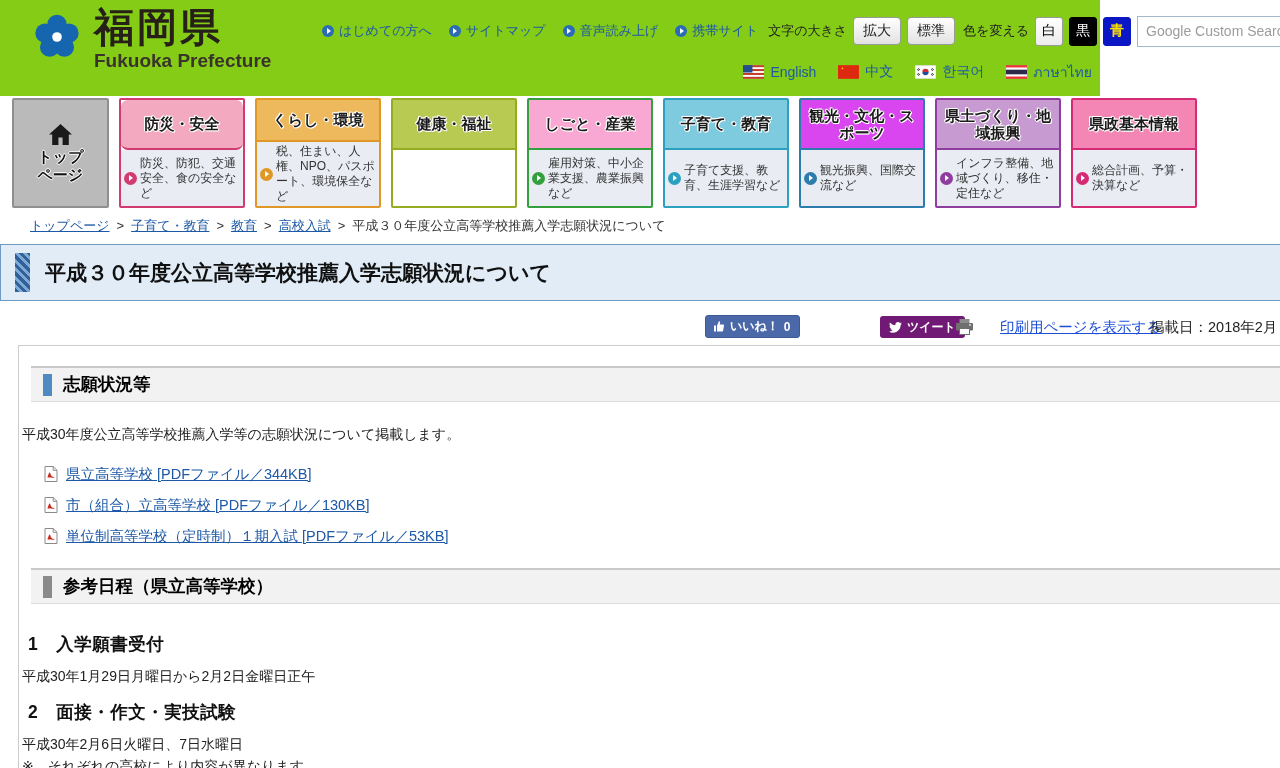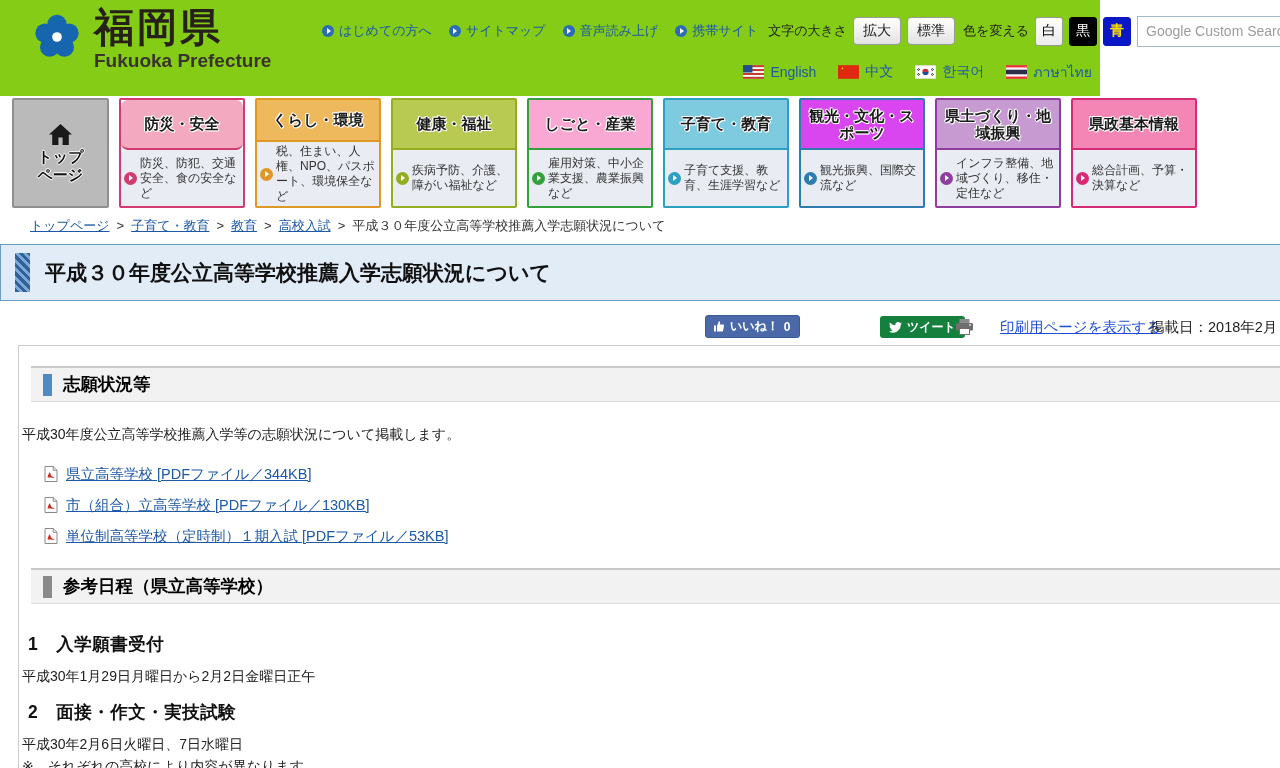--- a/index.html
+++ b/index.html
@@ -72,21 +72,21 @@
     background:#e1ecf6; border:1px solid #6d9bc3; }
   #title-accent-bar { position:absolute; left:14px; top:8px; width:15px; height:39px;
     background:repeating-linear-gradient(45deg,#2f629b 0 3px,#7fa9d2 3px 6px); }
   #page-title { position:absolute; left:44px; top:14px; font-size:21px; font-weight:bold; color:#111; margin:0; }
 
   
   #social-row { position:absolute; top:312px; left:0; width:1168px; height:32px; }
   #like-button { position:absolute; left:705px; top:3px; height:23px; background:#4b69a8; border:1px solid #3b5a97;
     border-radius:3px; color:#fff; font-size:12px; font-weight:bold; display:flex; align-items:center; gap:5px;
     padding:0 8px; cursor:pointer; }
-  #tweet-button { position:absolute; left:880px; top:4px; height:22px; background:#15803d; border:none;
+  #tweet-button { position:absolute; left:880px; top:4px; height:22px; background:#701a75; border:none;
     border-radius:3px; color:#fff; font-size:12px; font-weight:bold; display:flex; align-items:center; gap:5px;
     padding:0 9px; cursor:pointer; }
   #printer-icon { position:absolute; left:956px; top:7px; line-height:0; cursor:pointer; }
   #print-link { position:absolute; left:1000px; top:6px; font-size:14.5px; color:#1d4ed8; cursor:pointer; white-space:nowrap; }
   #posted-date { position:absolute; left:1150px; top:6px; font-size:14.5px; color:#222; white-space:nowrap; }
 
   
   #content { position:absolute; top:345px; left:18px; width:1262px; height:423px;
     border-left:1px solid #ccc; border-top:1px solid #ccc; padding:20px 0 0 3px; overflow:hidden; }
   .section-band { position:relative; height:36px; background:#f2f2f2;
@@ -234,24 +234,20 @@
     </a>
     <a class="nav-tab" style="border-color: rgb(223, 151, 38);">
       <div class="tab-head" style="background: rgb(238, 185, 93);">くらし・環境</div>
       <div class="tab-body">
         <span class="tab-arrow-icon" style="background: rgb(223, 151, 38);"></span>
         <span>税、住まい、人権、NPO、パスポート、環境保全など</span>
       </div>
     </a>
     <a class="nav-tab" style="border-color: rgb(148, 172, 31);">
       <div class="tab-head" style="background: rgb(185, 202, 83);">健康・福祉</div>
-      <div class="tab-body">
-        <span class="tab-arrow-icon" style="background: rgb(148, 172, 31);"></span>
-        <span>疾病予防、介護、障がい福祉など</span>
-      </div>
     </a>
     <a class="nav-tab" style="border-color: rgb(51, 160, 60);">
       <div class="tab-head" style="background: #f9a8d4;">しごと・産業</div>
       <div class="tab-body">
         <span class="tab-arrow-icon" style="background: rgb(51, 160, 60);"></span>
         <span>雇用対策、中小企業支援、農業振興など</span>
       </div>
     </a>
     <a class="nav-tab" style="border-color: rgb(43, 160, 192);">
       <div class="tab-head" style="background: rgb(126, 202, 222);">子育て・教育</div>

